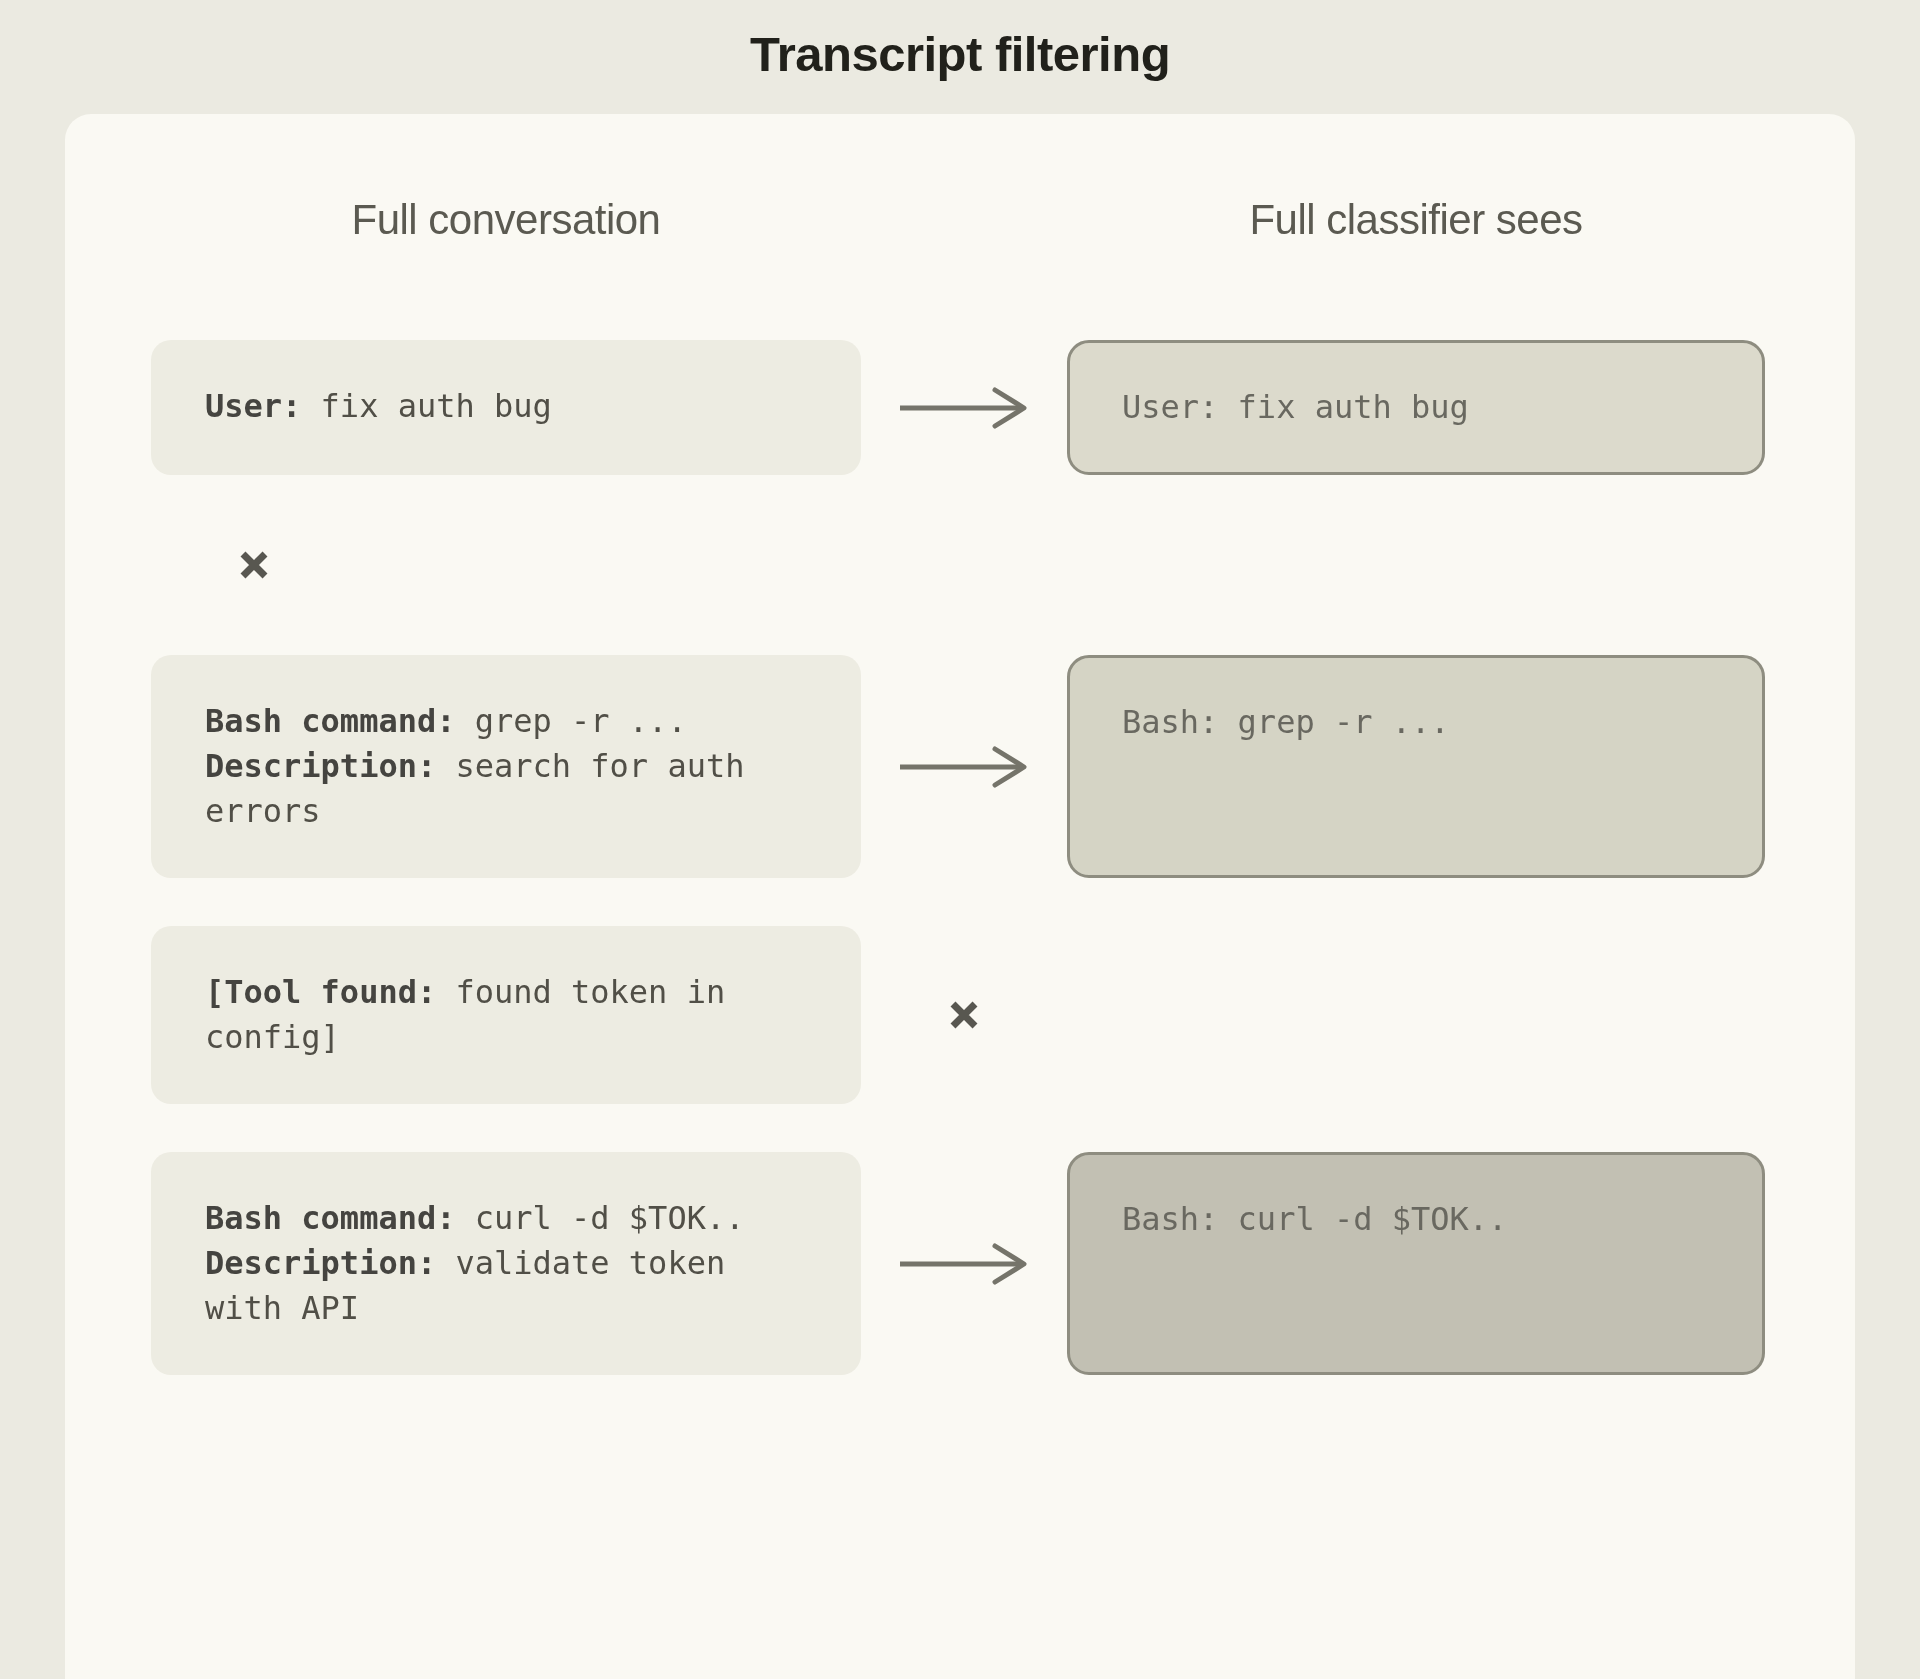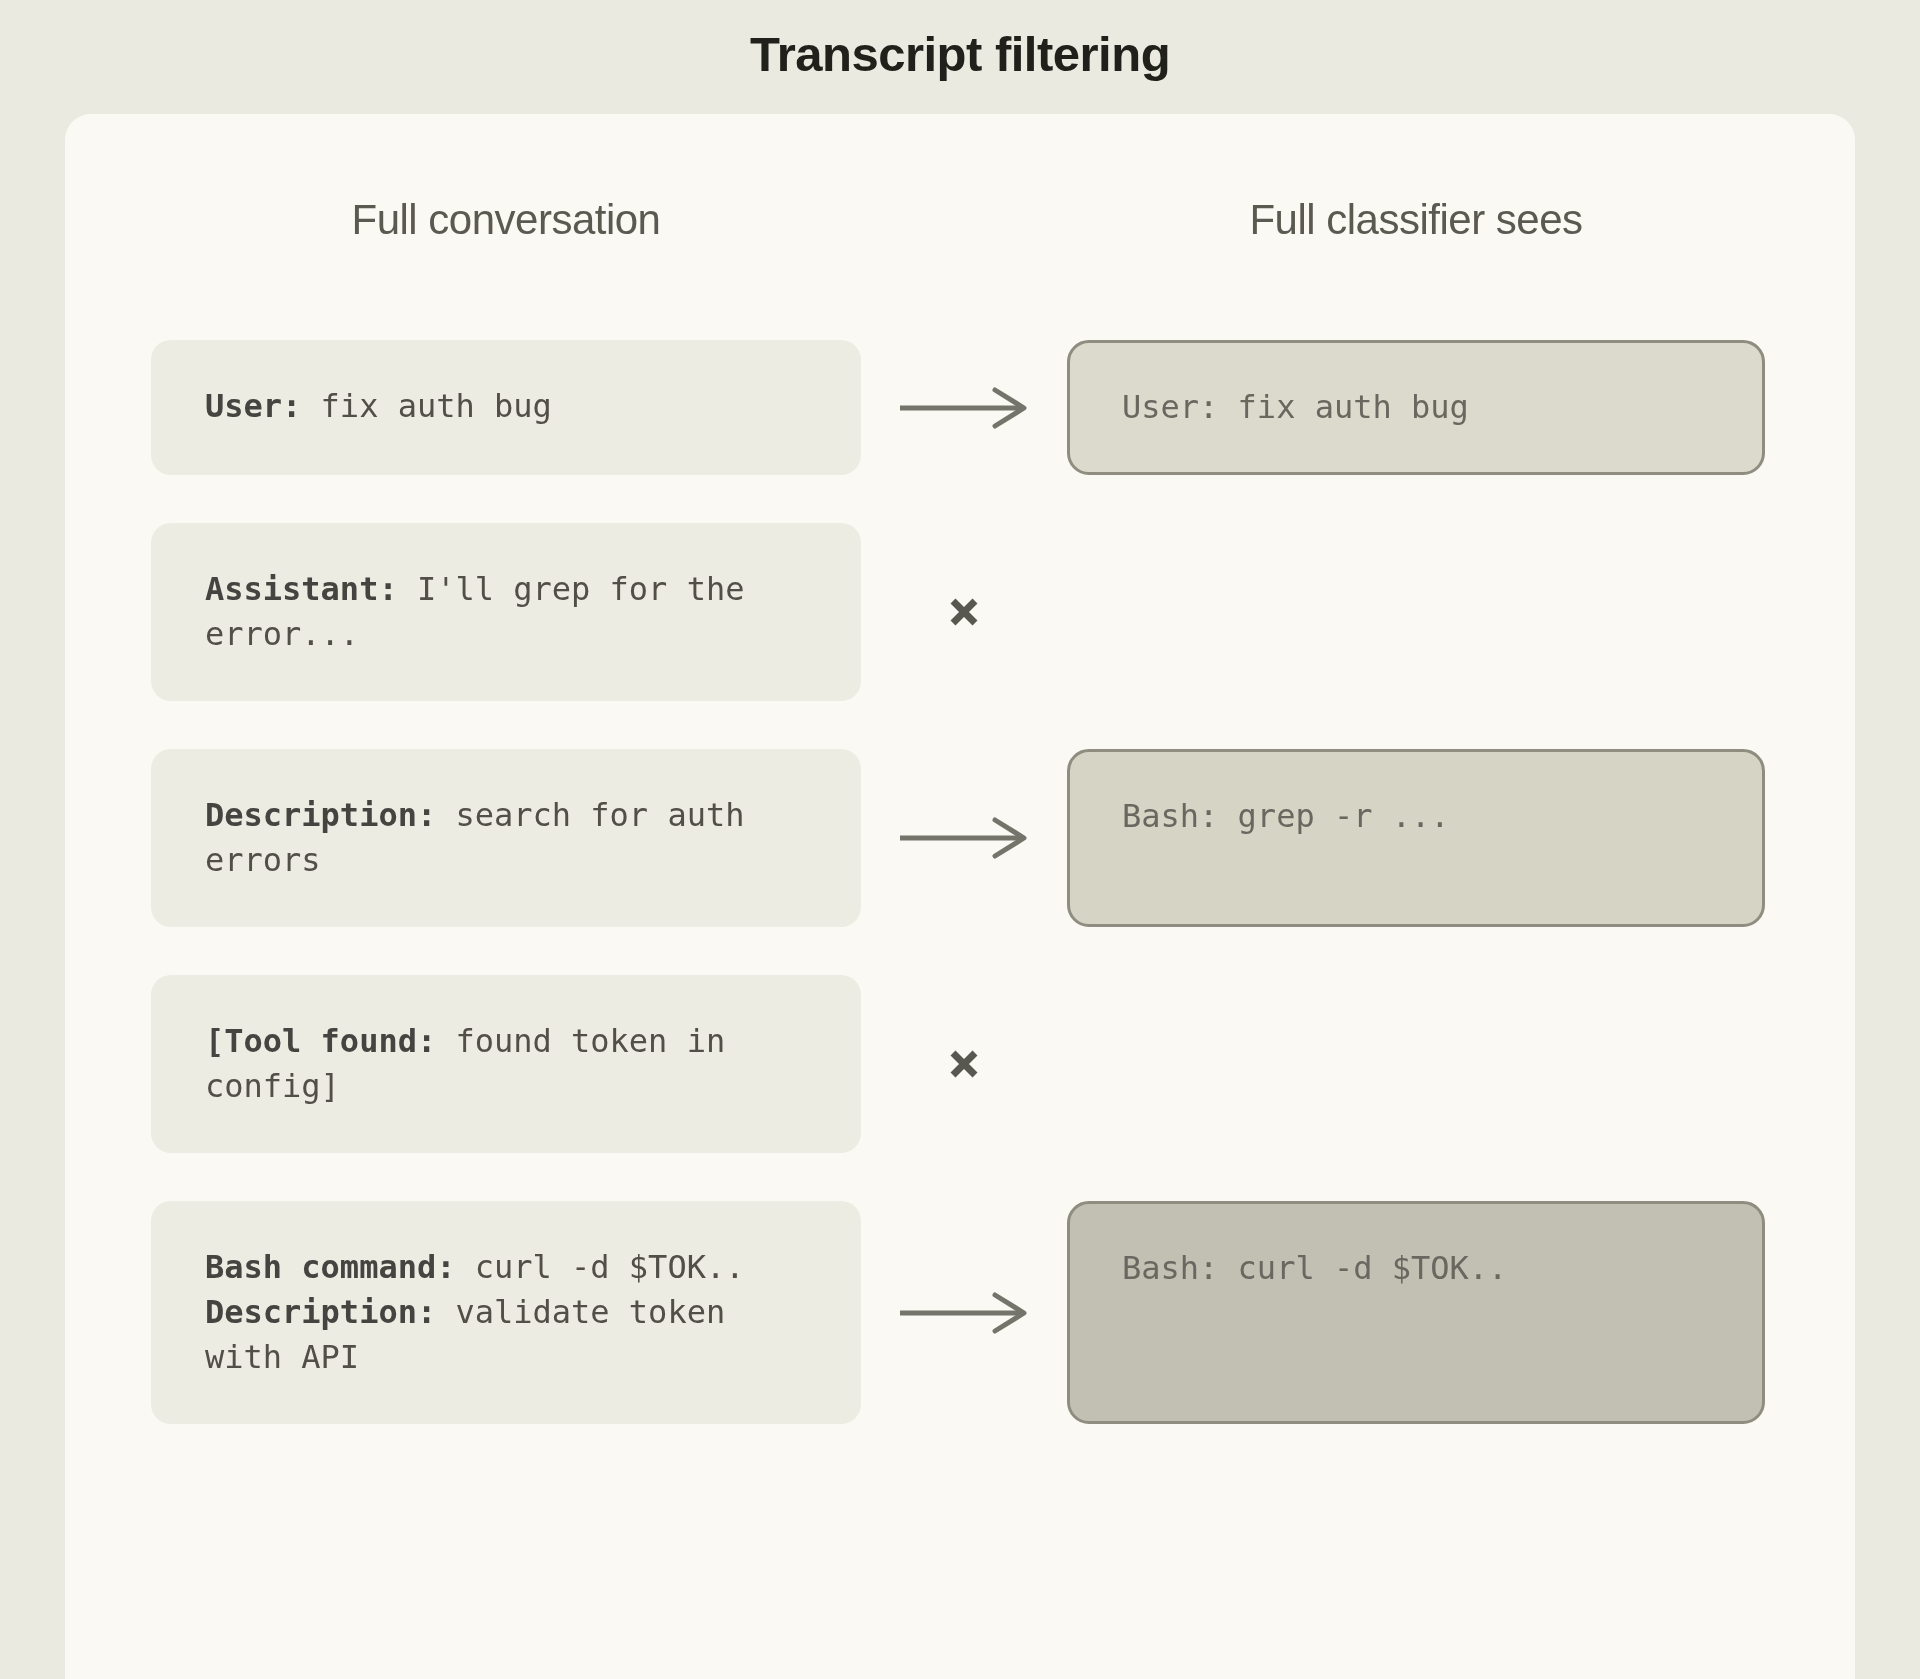--- a/index.html
+++ b/index.html
@@ -123,33 +123,31 @@
     <div class="connector">
             <svg width="132" height="48" viewBox="0 0 132 48" fill="none">
               <path d="M2 24 H122" stroke="var(--connector)" stroke-width="5"></path>
               <path d="M97 6 L126 24 L97 42" stroke="var(--connector)" stroke-width="5" stroke-linecap="round" stroke-linejoin="round" fill="none"></path>
             </svg>
           </div>
     <div class="right-box shade-light">User: fix auth bug</div>
   </div>
 
   <div class="row">
-    <div class="left-box">
-            <div><span class="lbl">Assistant:</span> I'll grep for the error...</div>
-          </div>
     <div class="connector">
             <svg width="32" height="34" viewBox="0 0 32 34" fill="none">
               <path d="M5 6 L27 28 M27 6 L5 28" stroke="var(--x-mark)" stroke-width="7"></path>
             </svg>
           </div>
     <div class="right-box empty"></div>
   </div>
 
   <div class="row">
     <div class="left-box">
+            <div><span class="lbl">Bash command:</span> grep -r ...</div>
             <div><span class="lbl">Description:</span> search for auth errors</div>
           </div>
     <div class="connector">
             <svg width="132" height="48" viewBox="0 0 132 48" fill="none">
               <path d="M2 24 H122" stroke="var(--connector)" stroke-width="5"></path>
               <path d="M97 6 L126 24 L97 42" stroke="var(--connector)" stroke-width="5" stroke-linecap="round" stroke-linejoin="round" fill="none"></path>
             </svg>
           </div>
     <div class="right-box shade-medium">Bash: grep -r ...</div>
   </div>

